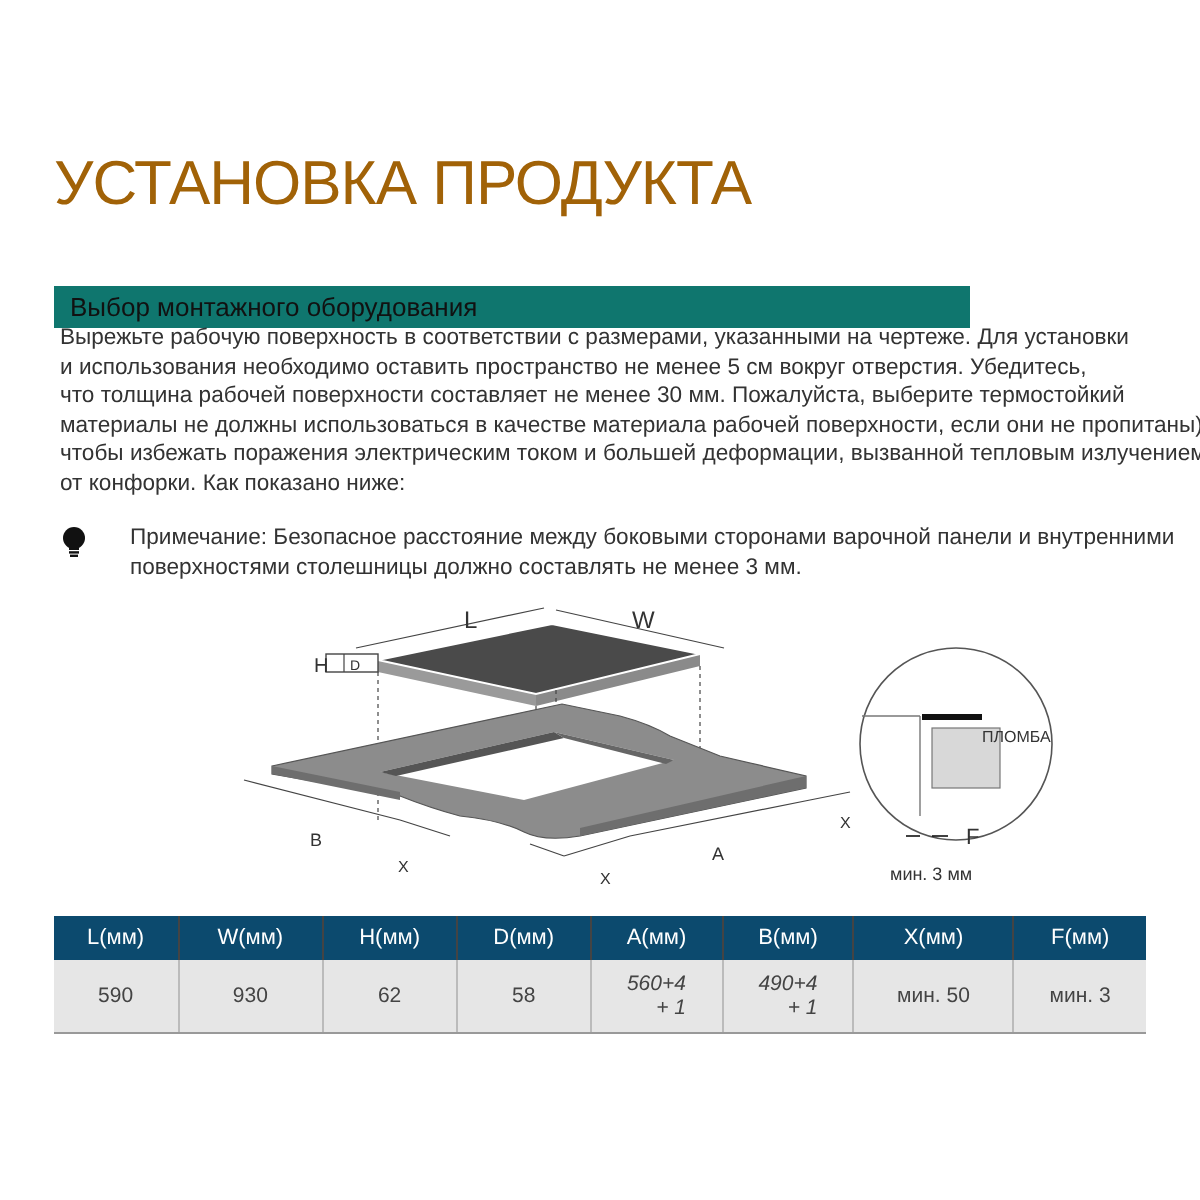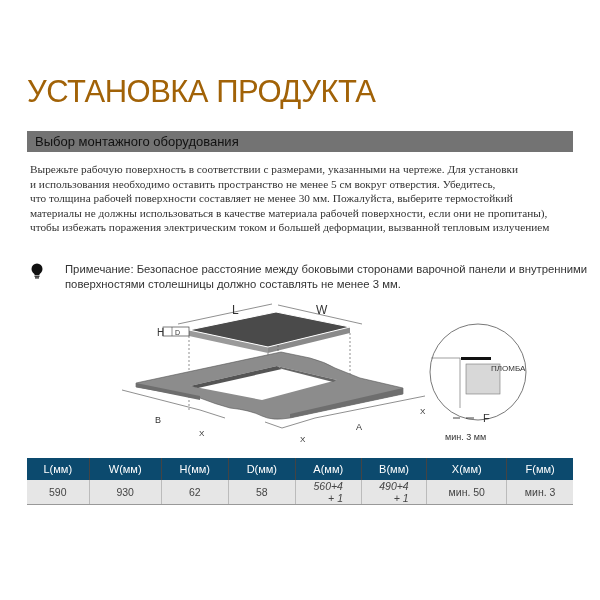--- a/index.html
+++ b/index.html
@@ -1,57 +1,58 @@
 <!DOCTYPE html>
 <html><head>
 <meta charset="utf-8">
 <style>
   html, body { margin: 0; padding: 0; background: #ffffff; }
   body { width: 600px; height: 600px; position: relative; overflow: hidden;
          font-family: "Liberation Sans", sans-serif; color: #222; }
   .title { position: absolute; left: 27px; top: 72px; font-size: 31px; letter-spacing: -0.5px;
            color: #a16207; font-weight: normal; margin: 0; line-height: 40px; }
-  .section-bar { position: absolute; left: 27px; top: 131px; width: 546px; height: 21px;
-                 background: #737373; }
+  .section-bar { position: absolute; left: 27px; top: 143px; width: 458px; height: 21px;
+                 background: #0f766e; }
   .section-bar span { position: absolute; left: 8px; top: 3px; font-size: 13px; color: #111; }
   .body-text { position: absolute; left: 30px; top: 162px; width: 550px; font-size: 11.3px;
-               line-height: 14.6px; color: #333; margin: 0; font-family: Liberation Serif, serif; }
+               line-height: 14.6px; color: #333; margin: 0; }
   .body-text .line { display: block; white-space: nowrap; }
   .note { position: absolute; left: 30px; top: 262px; width: 550px; font-size: 11.3px;
           line-height: 14.6px; color: #333; }
   .note .bulb { position: absolute; left: 0; top: 1px; width: 14px; height: 16px; }
   .note .text { position: absolute; left: 35px; top: 0; white-space: nowrap; }
   .diagram { position: absolute; left: 0; top: 290px; width: 600px; height: 160px; }
   .diagram svg { width: 600px; height: 160px; display: block; }
   .diagram text { font-family: "Liberation Sans", sans-serif; }
   .spec-table { position: absolute; left: 27px; top: 458px; width: 546px; border-collapse: collapse; }
   .spec-table th { background: #0c4a6e; color: #fff; font-weight: normal; font-size: 11px;
                    height: 22px; padding: 0; text-align: center; border-right: 1px solid #444; }
   .spec-table th:last-child { border-right: none; }
-  .spec-table td { background: #e6e6e6; color: #444; font-size: 10.5px; height: 24px; padding: 0;
+  .spec-table td { background: #e6e6e6; color: #444; font-size: 10.5px; height: 36px; padding: 0;
                    text-align: center; border-right: 1px solid #bbb; border-bottom: 1px solid #999;
                    line-height: 12px; }
   .spec-table td:last-child { border-right: none; }
   .spec-table td .two { display: inline-block; text-align: right; font-style: italic; }
 </style>
 </head>
 <body>
 
 <h1 class="title">УСТАНОВКА ПРОДУКТА</h1>
 
 <div class="section-bar">
   <span>Выбор монтажного оборудования</span>
 </div>
 
 <p class="body-text">
   <span class="line">Вырежьте рабочую поверхность в соответствии с размерами, указанными на чертеже. Для установки</span>
   <span class="line">и использования необходимо оставить пространство не менее 5 см вокруг отверстия. Убедитесь,</span>
   <span class="line">что толщина рабочей поверхности составляет не менее 30 мм. Пожалуйста, выберите термостойкий</span>
   <span class="line">материалы не должны использоваться в качестве материала рабочей поверхности, если они не пропитаны),</span>
   <span class="line">чтобы избежать поражения электрическим током и большей деформации, вызванной тепловым излучением</span>
+  <span class="line">от конфорки. Как показано ниже:</span>
 </p>
 
 <div class="note">
   <svg class="bulb" viewBox="0 0 14 16">
     <circle cx="7" cy="6" r="5.5" fill="#111"></circle>
     <rect x="4.5" y="10" width="5" height="2" fill="#111"></rect>
     <rect x="4.5" y="12.6" width="5" height="1.2" fill="#111"></rect>
     <rect x="5" y="14.3" width="4" height="1.2" fill="#111"></rect>
   </svg>
   <div class="text">

